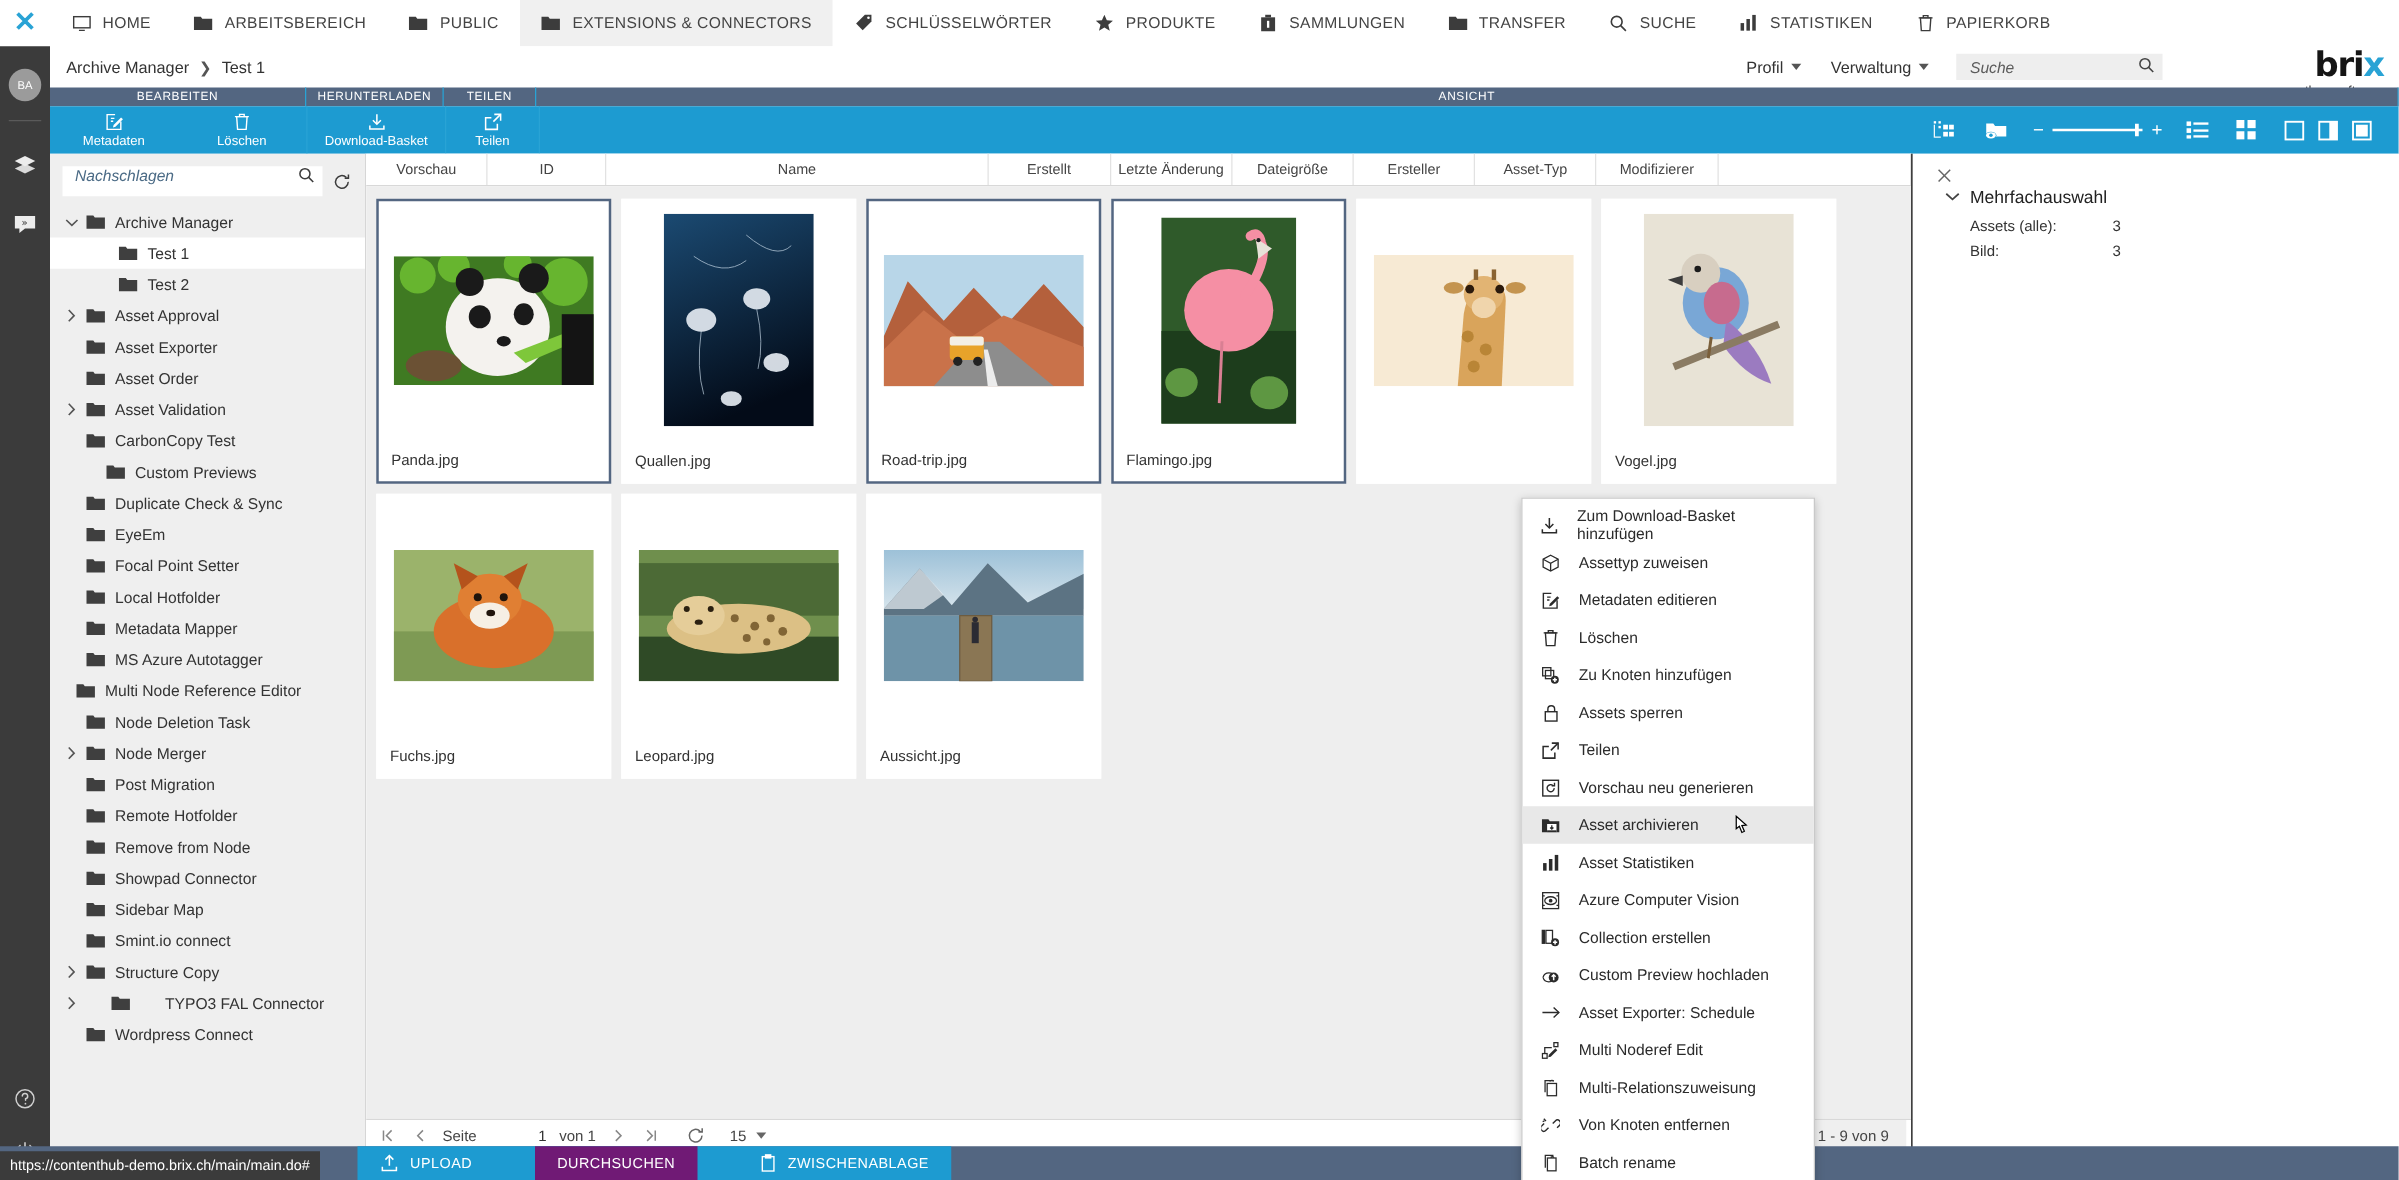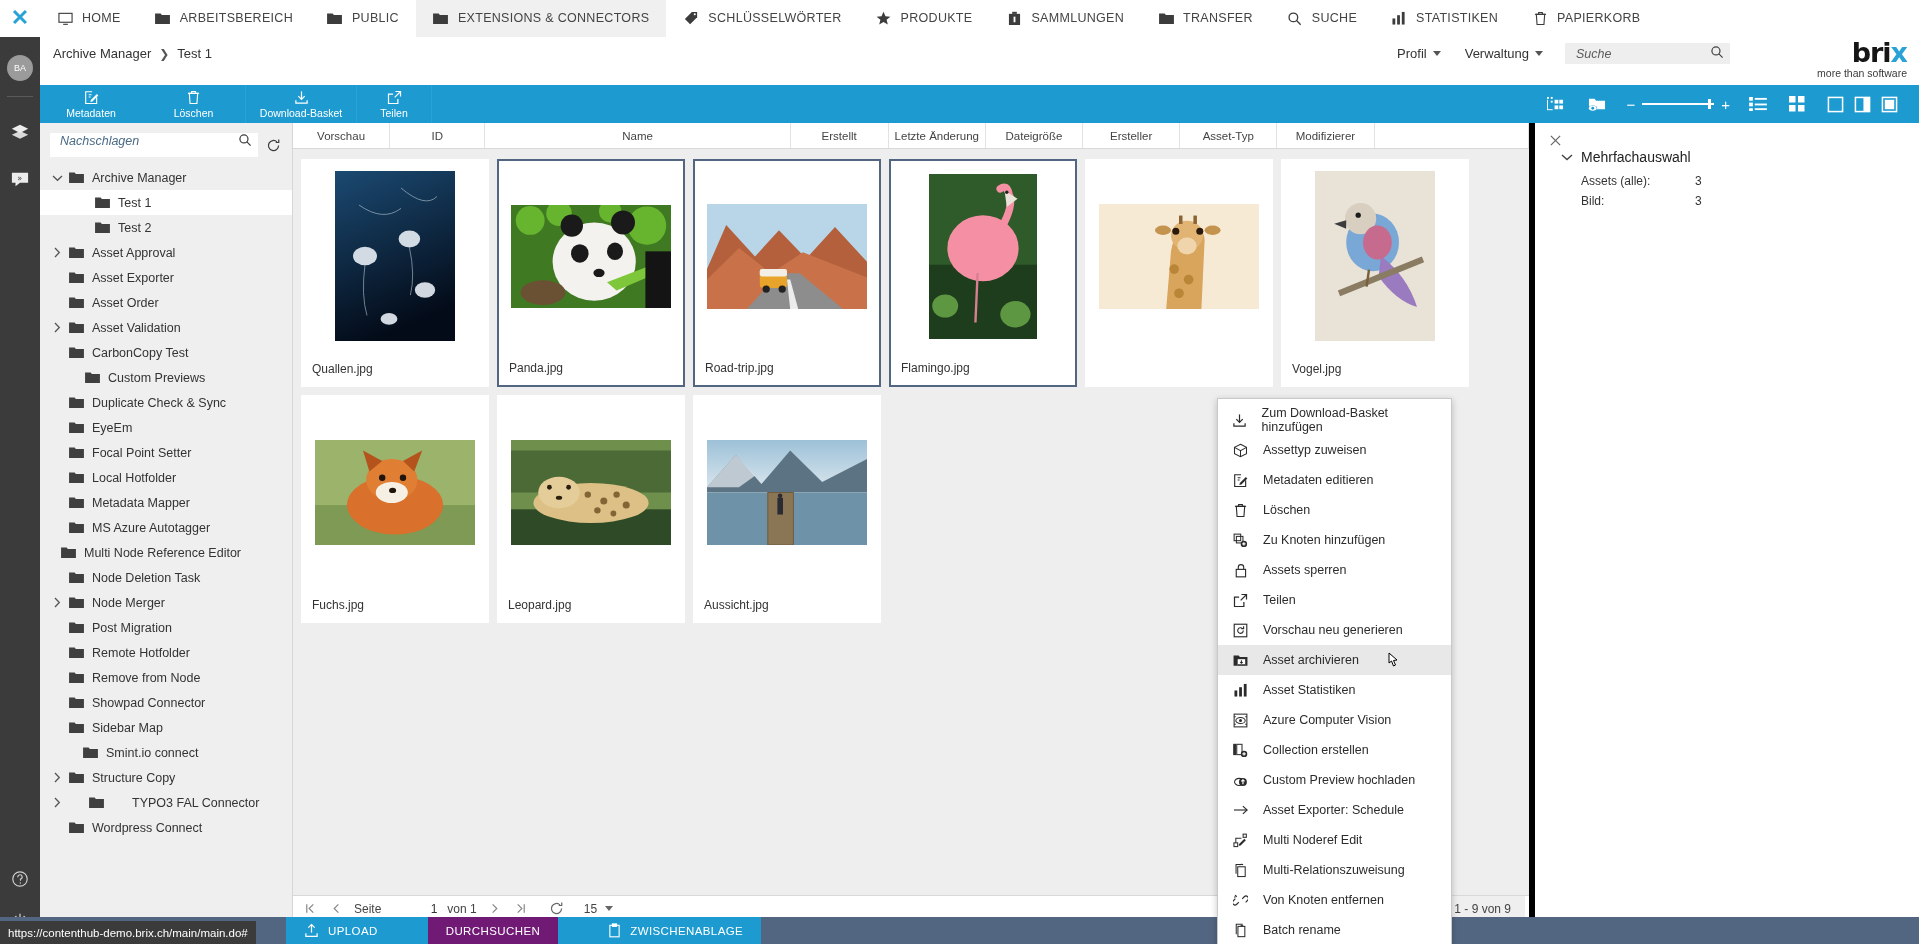--- a/index.html
+++ b/index.html
@@ -149,21 +149,21 @@
   .pg-ico { width: 26px; height: 26px; display: flex; align-items: center; justify-content: center; color: #777; cursor: pointer; }
   .pg-input { width: 56px; height: 18px; background: #ffffff; border: 0; text-align: right; padding-right: 5px;
     font-family: "Liberation Sans", sans-serif; font-size: 12px; color: #333; outline: none; }
   .pg-lbl { padding: 0 5px; }
   .pg-sel { display: flex; align-items: center; gap: 8px; margin-left: 14px; cursor: pointer; }
   .pg-total { margin-left: auto; padding-right: 14px; background: #efefef; height: 26px; display: flex; align-items: center; padding-left: 14px; }
 
   
   .rightpanel {
     position: absolute; left: 1529px; top: 123px; width: 390px; height: 798px;
-    background: #ffffff; border-left: 6px solid #000000;
+    background: #ffffff; border-left: 1px solid #000000;
   }
   .rp-close { position: absolute; right: 355px; top: 8px; width: 18px; height: 18px; display: flex; align-items: center; justify-content: center; color: #666; cursor: pointer; }
   .rp-title { display: flex; align-items: center; gap: 8px; padding: 26px 0 6px 26px; font-size: 14px; color: #222; }
   .rp-row { display: flex; font-size: 12px; color: #333; padding: 3px 0 3px 46px; }
   .rp-key { width: 114px; }
   .rp-val { }
 
   
   .ctxmenu {
     position: absolute; left: 1217px; top: 398px; width: 235px;
@@ -356,20 +356,34 @@
       </div>
       <div class="rail-ico" style="margin-top:0">
         <svg width="18" height="18" viewBox="0 0 20 20" fill="none" stroke="#cfcfcf" stroke-width="1.4">
           <path d="M6 4.6a7 7 0 1 0 8 0"></path>
             <line x1="10" y1="2" x2="10" y2="9"></line>
         </svg>
       </div>
     </div>
   </div>
 
+  <div class="ribbon-head" id="ribbonhead">
+      <div class="rh-grp" style="width: 205px;">
+        <span>BEARBEITEN</span>
+      </div>
+      <div class="rh-grp" style="width: 110px;">
+        <span>HERUNTERLADEN</span>
+      </div>
+      <div class="rh-grp" style="width: 74px;">
+        <span>TEILEN</span>
+      </div>
+      <div class="rh-grp" style="width: 1490px;">
+        <span>ANSICHT</span>
+      </div>
+    </div>
   <div class="ribbon">
     <div id="ribbongroups" style="display:flex; align-items:stretch;">
         <div class="rb-grp">
           <div class="rb-btn" style="width: 102px;">
             <span style="color: rgb(255, 255, 255);">
               <svg width="15" height="15" viewBox="0 0 16 16" fill="none" stroke="currentColor" stroke-width="1.2">
                 <polyline points="13.5,7.6 13.5,14.4 1.8,14.4 1.8,1.8 8.6,1.8"></polyline>
                 <path d="M7.3 10.6l6.4-6.4 1.6 1.6-6.4 6.4-2.1.5z" fill="currentColor" stroke="none"></path>
                 <path d="M5 5h3M5 7.5h2"></path>
               </svg>
@@ -714,21 +728,21 @@
         </div>
         <div class="tnode" style="padding-left: 8px;">
           <span class="tw"></span>
           <span class="tfolder">
             <svg width="15" height="13" viewBox="0 0 16 14" fill="#3f3f3f">
               <path d="M0 1.5h6l1.3 1.8H16V13H0z"></path>
             </svg>
           </span>
           <span>Sidebar Map</span>
         </div>
-        <div class="tnode" style="padding-left: 22px;">
+        <div class="tnode" style="padding-left: 8px;">
           <span class="tw"></span>
           <span class="tfolder">
             <svg width="15" height="13" viewBox="0 0 16 14" fill="#3f3f3f">
               <path d="M0 1.5h6l1.3 1.8H16V13H0z"></path>
             </svg>
           </span>
           <span>Smint.io connect</span>
         </div>
         <div class="tnode" style="padding-left: 8px;">
           <span class="tw">
@@ -796,20 +810,43 @@
         </div>
         <div class="ch" style="width: 105px;">
           <span>Modifizierer</span>
         </div>
         <div class="ch" style="width: 167px;">
           <span></span>
         </div>
       </div>
     <div class="grid-area">
       <div class="grid" id="assetgrid">
+          <div class="card sel">
+            <div class="thumb">
+              <svg width="160" height="103" viewBox="0 0 160 103" class="ph">
+                <rect width="160" height="103" fill="#3f7a22"></rect>
+      <g fill="#6fc032" opacity=".85">
+                  <circle cx="19.2" cy="15.45" r="14.399999999999999"></circle>
+                  <circle cx="48" cy="8.24" r="12.8"></circle>
+                  <circle cx="136" cy="20.6" r="19.2"></circle>
+                  <circle cx="99.2" cy="6.18" r="11.200000000000001"></circle>
+                </g>
+      <ellipse cx="83.2" cy="56.650000000000006" rx="41.6" ry="39.14" fill="#f4f2ee"></ellipse>
+      <circle cx="60.8" cy="20.6" r="11.200000000000001" fill="#1a1a1a"></circle>
+      <circle cx="112" cy="17.51" r="12" fill="#1a1a1a"></circle>
+      <ellipse cx="68.8" cy="48.41" rx="8.8" ry="9.27" fill="#1a1a1a"></ellipse>
+      <ellipse cx="104" cy="46.35" rx="8" ry="8.755" fill="#1a1a1a"></ellipse>
+      <ellipse cx="88" cy="67.98" rx="5.6000000000000005" ry="4.12" fill="#1a1a1a"></ellipse>
+      <path d="M96 77.25 l48 -18.54 l9.6 6.18 l-48 20.6 z" fill="#7ec73a"></path>
+      <ellipse cx="32" cy="87.55" rx="22.400000000000002" ry="12.36" fill="#6b5134"></ellipse>
+      <rect x="134.4" y="46.35" width="25.6" height="56.650000000000006" fill="#141414"></rect>
+              </svg>
+            </div>
+            <div class="cap">Panda.jpg</div>
+          </div>
           <div class="card">
             <div class="thumb">
               <svg width="120" height="170" viewBox="0 0 120 170" class="ph">
                 <defs>
                   <linearGradient id="gj" x1="0" y1="0" x2="0.3" y2="1">
                     <stop offset="0" stop-color="#1b4a72"></stop>
                     <stop offset="1" stop-color="#030b18"></stop>
                   </linearGradient>
                 </defs>
       <rect width="120" height="170" fill="url(#gj)"></rect>
@@ -821,43 +858,20 @@
       </g>
       <g stroke="#cfe0ee" stroke-width="0.8" fill="none" opacity=".65">
         <path d="M30 93.50000000000001 q-4 30.599999999999998 2 51"></path>
         <path d="M74.4 76.5 q6 27.2 1 47.6"></path>
         <path d="M24 34 q24 17 42 3.4"></path>
         <path d="M66 17 q24 20.4 36 8.5"></path>
       </g>
               </svg>
             </div>
             <div class="cap">Quallen.jpg</div>
-          </div>
-          <div class="card sel">
-            <div class="thumb">
-              <svg width="160" height="103" viewBox="0 0 160 103" class="ph">
-                <rect width="160" height="103" fill="#3f7a22"></rect>
-      <g fill="#6fc032" opacity=".85">
-                  <circle cx="19.2" cy="15.45" r="14.399999999999999"></circle>
-                  <circle cx="48" cy="8.24" r="12.8"></circle>
-                  <circle cx="136" cy="20.6" r="19.2"></circle>
-                  <circle cx="99.2" cy="6.18" r="11.200000000000001"></circle>
-                </g>
-      <ellipse cx="83.2" cy="56.650000000000006" rx="41.6" ry="39.14" fill="#f4f2ee"></ellipse>
-      <circle cx="60.8" cy="20.6" r="11.200000000000001" fill="#1a1a1a"></circle>
-      <circle cx="112" cy="17.51" r="12" fill="#1a1a1a"></circle>
-      <ellipse cx="68.8" cy="48.41" rx="8.8" ry="9.27" fill="#1a1a1a"></ellipse>
-      <ellipse cx="104" cy="46.35" rx="8" ry="8.755" fill="#1a1a1a"></ellipse>
-      <ellipse cx="88" cy="67.98" rx="5.6000000000000005" ry="4.12" fill="#1a1a1a"></ellipse>
-      <path d="M96 77.25 l48 -18.54 l9.6 6.18 l-48 20.6 z" fill="#7ec73a"></path>
-      <ellipse cx="32" cy="87.55" rx="22.400000000000002" ry="12.36" fill="#6b5134"></ellipse>
-      <rect x="134.4" y="46.35" width="25.6" height="56.650000000000006" fill="#141414"></rect>
-              </svg>
-            </div>
-            <div class="cap">Panda.jpg</div>
           </div>
           <div class="card sel">
             <div class="thumb">
               <svg width="160" height="105" viewBox="0 0 160 105" class="ph">
                 <rect width="160" height="105" fill="#b8d6e8"></rect>
       <path d="M0 65.1 L19.2 21 L48 52.5 L72 26.25 L99.2 54.6 L128 23.1 L160 57.75000000000001 L160 105 L0 105 z" fill="#b4603c"></path>
       <path d="M0 75.6 L32 44.1 L64 69.3 L96 48.300000000000004 L160 73.5 L160 105 L0 105 z" fill="#c9724a"></path>
       <path d="M40 105 L72 69.3 L92.8 69.3 L136 105 z" fill="#8d8d8d"></path>
       <path d="M80 75.6 L83.2 75.6 L91.19999999999999 105 L83.2 105 z" fill="#ececec"></path>
       <rect x="52.800000000000004" y="65.1" width="27.200000000000003" height="18.9" rx="3.15" fill="#e8a32a"></rect>

